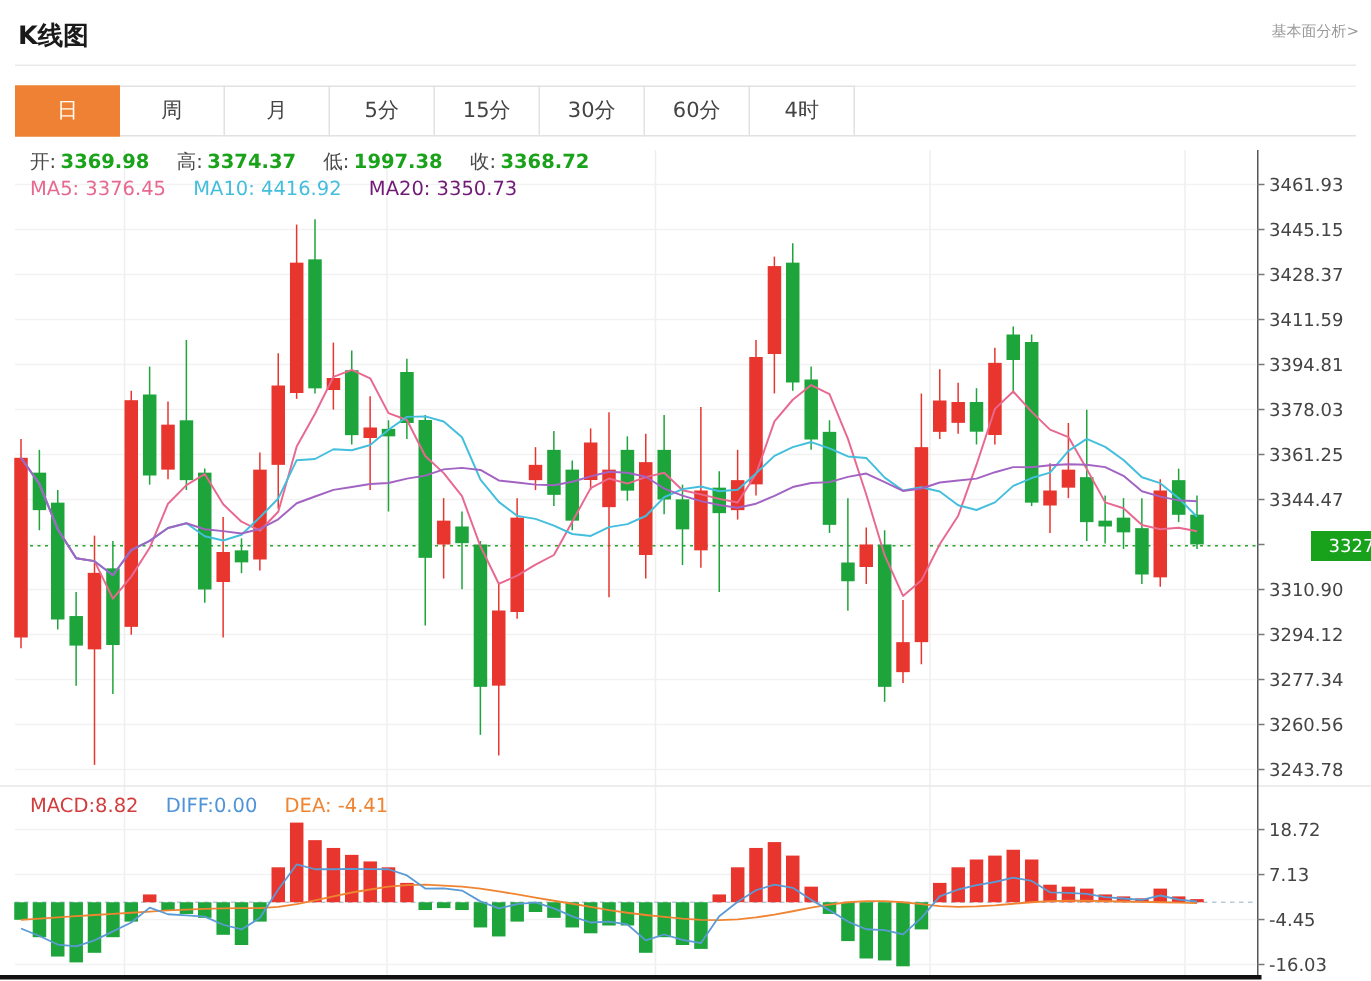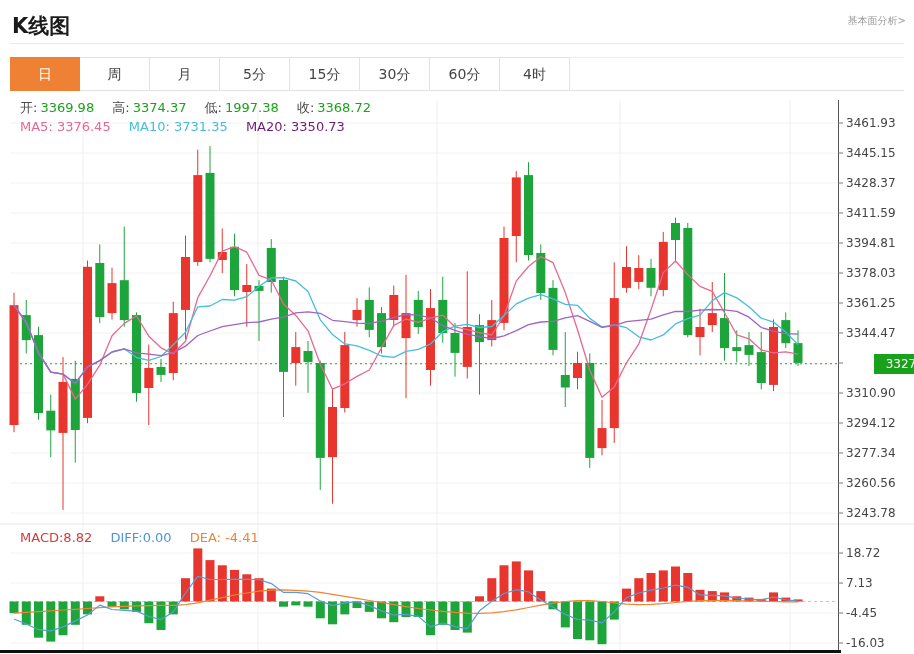--- a/index.html
+++ b/index.html
@@ -1,37 +1,37 @@
 <!DOCTYPE html>
 <html><head>
 <meta charset="utf-8">
 <style>
   html,body{margin:0;padding:0;background:#fff;}
   body{width:914px;height:654px;position:relative;overflow:hidden;
        font-family:"DejaVu Sans","Liberation Sans",sans-serif;color:#333;}
   .abs{position:absolute;}
-  #page-title{left:12px;top:12px;font-size:21px;font-weight:bold;color:#1a1a1a;z-index:3;}
+  #page-title{left:12px;top:12px;font-size:17px;font-weight:bold;color:#1a1a1a;z-index:3;}
   #fund-link{right:8px;top:14px;font-size:10px;color:#999;text-decoration:none;z-index:3;cursor:pointer;}
   #title-divider{left:10px;top:43px;width:894px;height:0;border-top:1px solid #e9e9e9;z-index:3;}
   #tabs{left:10px;top:57px;height:34px;z-index:4;display:flex;}
   .tab{width:70px;height:34px;line-height:32px;text-align:center;font-size:14px;color:#444;
        background:#fff;border:1px solid #e2e2e2;border-left:none;box-sizing:border-box;cursor:pointer;}
   .tab:first-child{border-left:1px solid #e2e2e2;}
   .tab.sel{background:#ee8133;border-color:#ee8133;color:#fffdf5;}
   #tabs-extension{left:570px;top:57px;width:334px;height:34px;box-sizing:border-box;
        border-top:1px solid #eee;border-bottom:1px solid #e2e2e2;z-index:3;}
   #chart-svg{left:0;top:0;z-index:1;}
   svg text{font-family:"DejaVu Sans","Liberation Sans",sans-serif;}
   .legend{left:20px;font-size:13px;z-index:2;white-space:nowrap;}
   #legend-ohlc{top:99px;}
   #legend-ma{top:119px;}
   #legend-macd{top:530px;}
   .pair{margin-right:14px;}
   .lbl{color:#4a4a4a;margin-right:3px;}
-  .val-green{color:#1aa31a;}
+  .val-green{color:#1aa31a;font-weight:bold;}
   .ma5{color:#e8688f;} .ma10{color:#43bedc;} .ma20{color:#701a75;}
   .mc-red{color:#d23c3c;} .mc-blue{color:#4f94d6;} .mc-orange:{color:#ef8532;}
   .mc-orange{color:#ef8532;}
   #price-badge{left:874px;top:354px;width:73px;height:20px;background:#18a21b;color:#fff;
        font-size:12px;line-height:20px;text-align:center;z-index:2;}
 </style>
 </head>
 <body>
 
 <div class="abs" id="page-title">K线图</div>
@@ -318,21 +318,21 @@
 
 <div class="abs legend" id="legend-ohlc">
   <span class="pair"><span class="lbl">开:</span><span class="val-green">3369.98</span></span>
   <span class="pair"><span class="lbl">高:</span><span class="val-green">3374.37</span></span>
   <span class="pair"><span class="lbl">低:</span><span class="val-green">1997.38</span></span>
   <span class="pair"><span class="lbl">收:</span><span class="val-green">3368.72</span></span>
 </div>
 
 <div class="abs legend" id="legend-ma">
   <span class="pair ma5"><span>MA5:</span> <span>3376.45</span></span>
-  <span class="pair ma10"><span>MA10:</span> <span>3731.35</span></span>
+  <span class="pair ma10"><span>MA10:</span> <span>4416.92</span></span>
   <span class="pair ma20"><span>MA20:</span> <span>3350.73</span></span>
 </div>
 
 <div class="abs legend" id="legend-macd">
   <span class="pair mc-red"><span>MACD:</span><span>8.82</span></span>
   <span class="pair mc-blue"><span>DIFF:</span><span>0.00</span></span>
   <span class="pair mc-orange"><span>DEA:</span> <span>-4.41</span></span>
 </div>
 
 <div class="abs" id="price-badge">3327.27</div>

